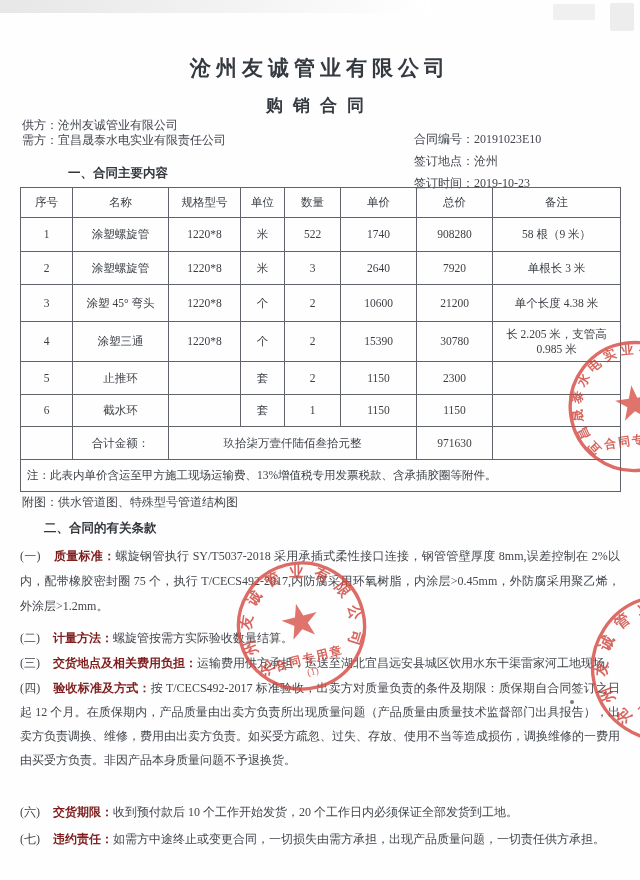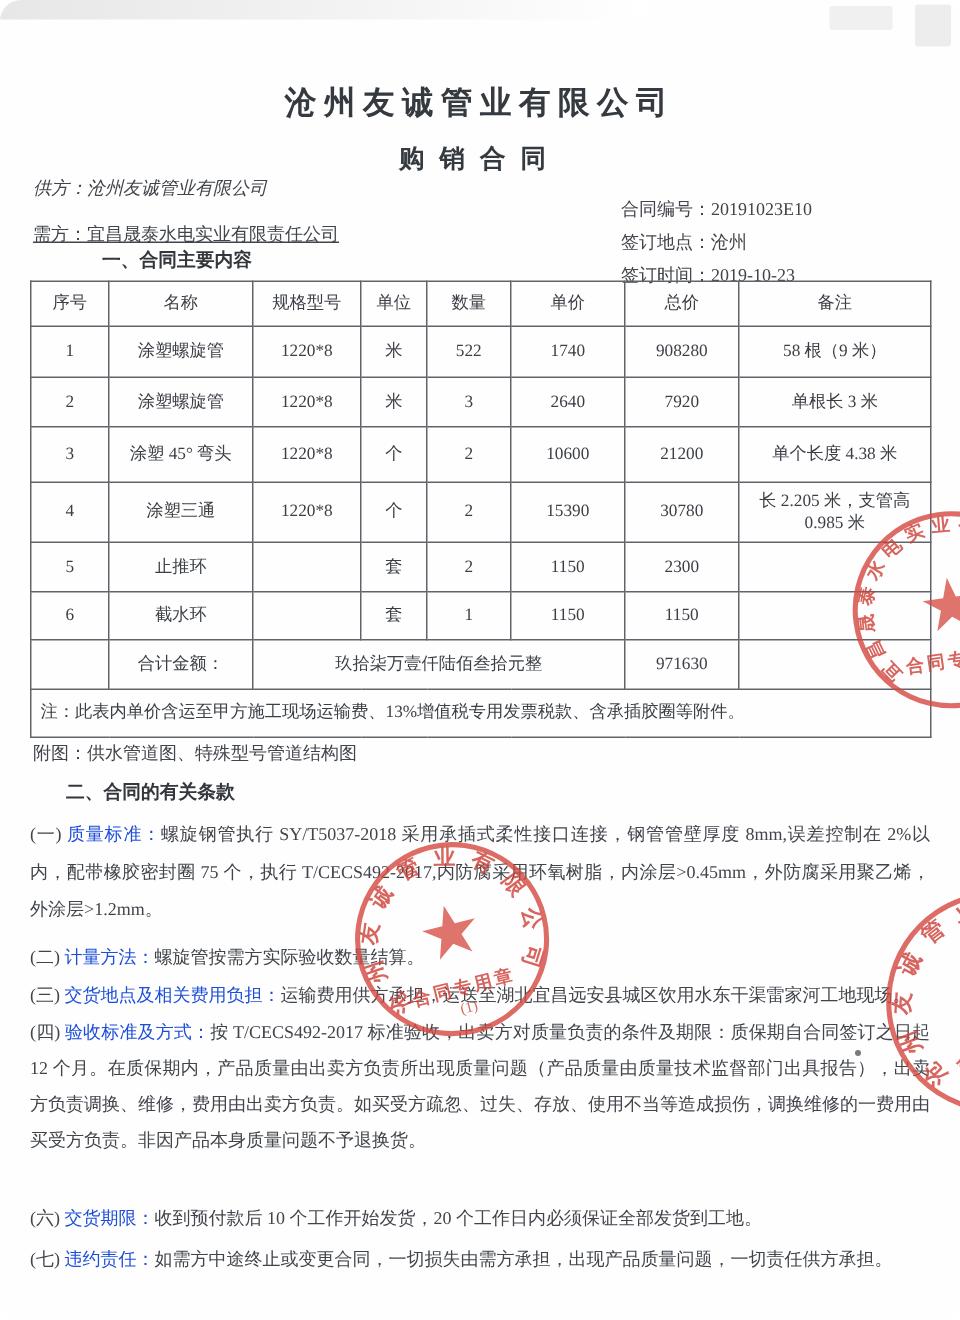--- a/index.html
+++ b/index.html
@@ -1,37 +1,36 @@
 <!DOCTYPE html>
 <html><head>
 <meta charset="utf-8">
 <style>
   html,body{margin:0;padding:0;background:#ffffff;}
   .page{
     position:relative;width:640px;height:880px;margin:0 auto;
     background:#fefefe;overflow:hidden;
     font-family:"Liberation Serif","DejaVu Serif",serif;
     color:#41454b;
-    border-radius:14px;
   }
   
   .scan-band{position:absolute;left:0;top:0;width:430px;height:13px;
     background:linear-gradient(to right,#e7e7e7,#f3f3f3 55%,#ffffff);}
   .scan-mark-a{position:absolute;left:553px;top:4px;width:42px;height:16px;background:#f0f0f0;border-radius:2px;}
   .scan-mark-b{position:absolute;left:610px;top:3px;width:24px;height:28px;background:#ededed;border-radius:2px;}
   .scan-dot{position:absolute;left:570px;top:700px;width:4px;height:4px;border-radius:50%;background:#4c4c4c;opacity:.75;}
 
   .company-title{position:absolute;top:54px;left:0;width:100%;text-align:center;
     font-size:21px;font-weight:600;letter-spacing:5px;color:#353a40;margin:0;}
   .doc-title{position:absolute;top:94px;left:0;width:100%;text-align:center;
     font-size:17px;font-weight:600;letter-spacing:10px;color:#353a40;margin:0;}
 
   .line{position:absolute;font-size:12px;white-space:nowrap;}
-  .supplier-line{left:22px;top:117px;font-style:italic;}
-  .buyer-line{left:22px;top:148px;text-decoration:underline;}
+  .supplier-line{left:22px;top:117px;}
+  .buyer-line{left:22px;top:132px;}
   .meta-block{position:absolute;left:414px;top:128px;font-size:12px;line-height:22px;}
   .meta-block .row{white-space:nowrap;}
 
   .sec-heading{position:absolute;left:20px;font-size:12.5px;font-weight:bold;color:#33373c;}
   .sec1{top:165px;margin-left:48px;}
   .sec2{top:520px;margin-left:24px;}
 
   table.items{position:absolute;left:20px;top:187px;width:600px;border-collapse:collapse;table-layout:fixed;}
   table.items th,table.items td{
     border:1px solid #60646a;text-align:center;vertical-align:middle;
@@ -43,21 +42,21 @@
   table.items tbody tr.r4{height:40px;}
   table.items tbody tr.r5{height:33px;}
   table.items tbody tr.r6{height:32px;}
   table.items tbody tr.total-row{height:33px;}
   table.items tbody tr.note-row{height:32px;}
   table.items tbody tr.note-row td{text-align:left;padding:3px 6px;font-size:11.5px;}
 
   .attachment-line{left:22px;top:494px;}
   .clause{position:absolute;left:20px;width:600px;font-size:12px;line-height:25px;
     text-align:justify;margin:0;color:#41454b;}
-  .clause .c-label{font-weight:normal;color:#1d4ed8;}
+  .clause .c-label{font-weight:bold;color:#7f1d1d;margin-left:10px;}
   .c1{top:544px;}
   .c2{top:626px;}
   .c3{top:651px;}
   .c4{top:676px;line-height:24px;}
   .c5{top:773px;}
   .c6{top:800px;}
   .c7{top:827px;}
 
   
   .seal{position:absolute;pointer-events:none;}

